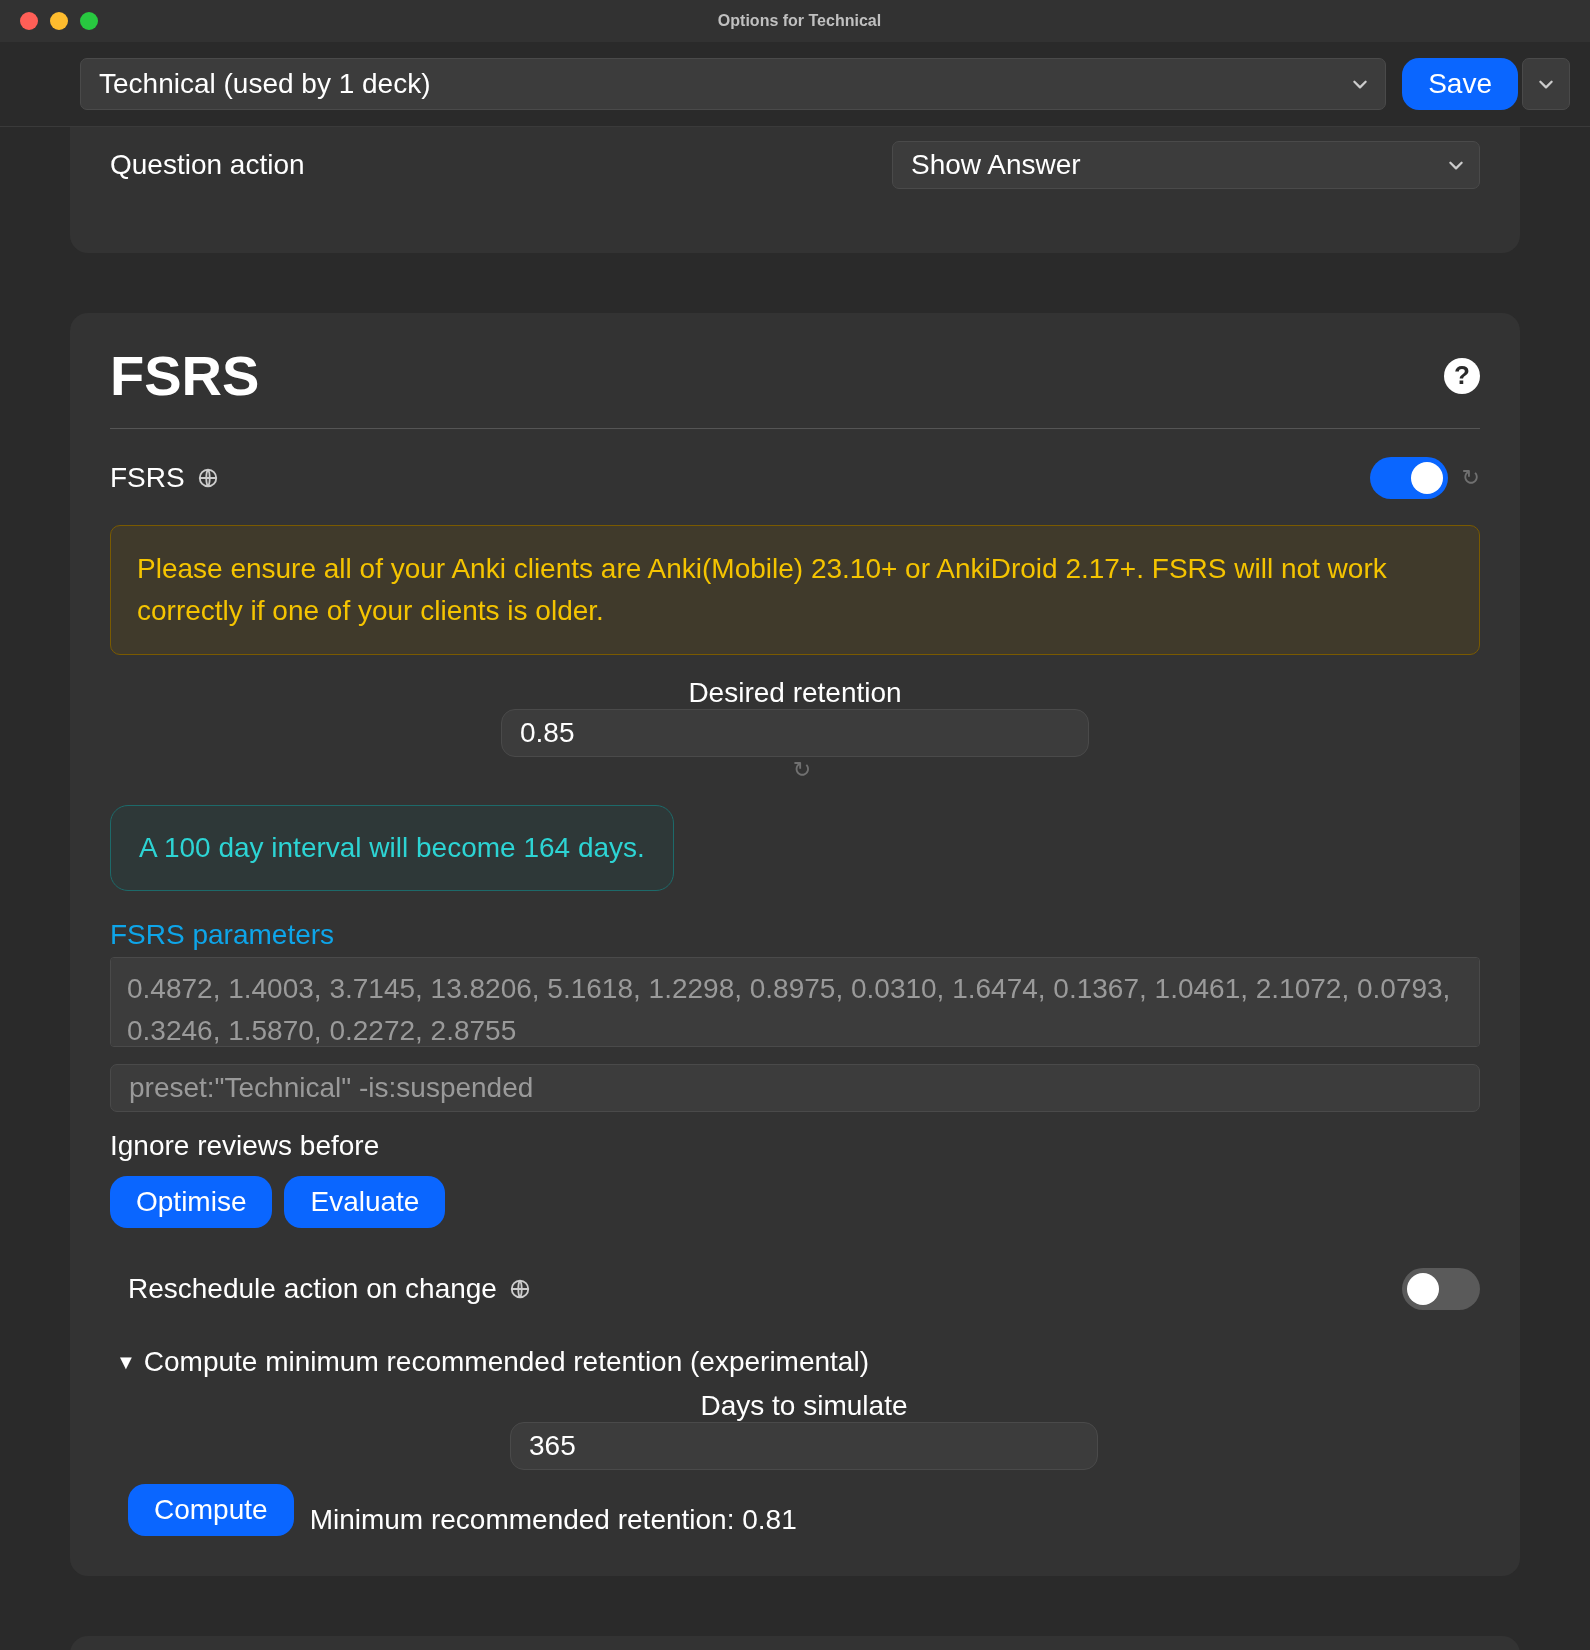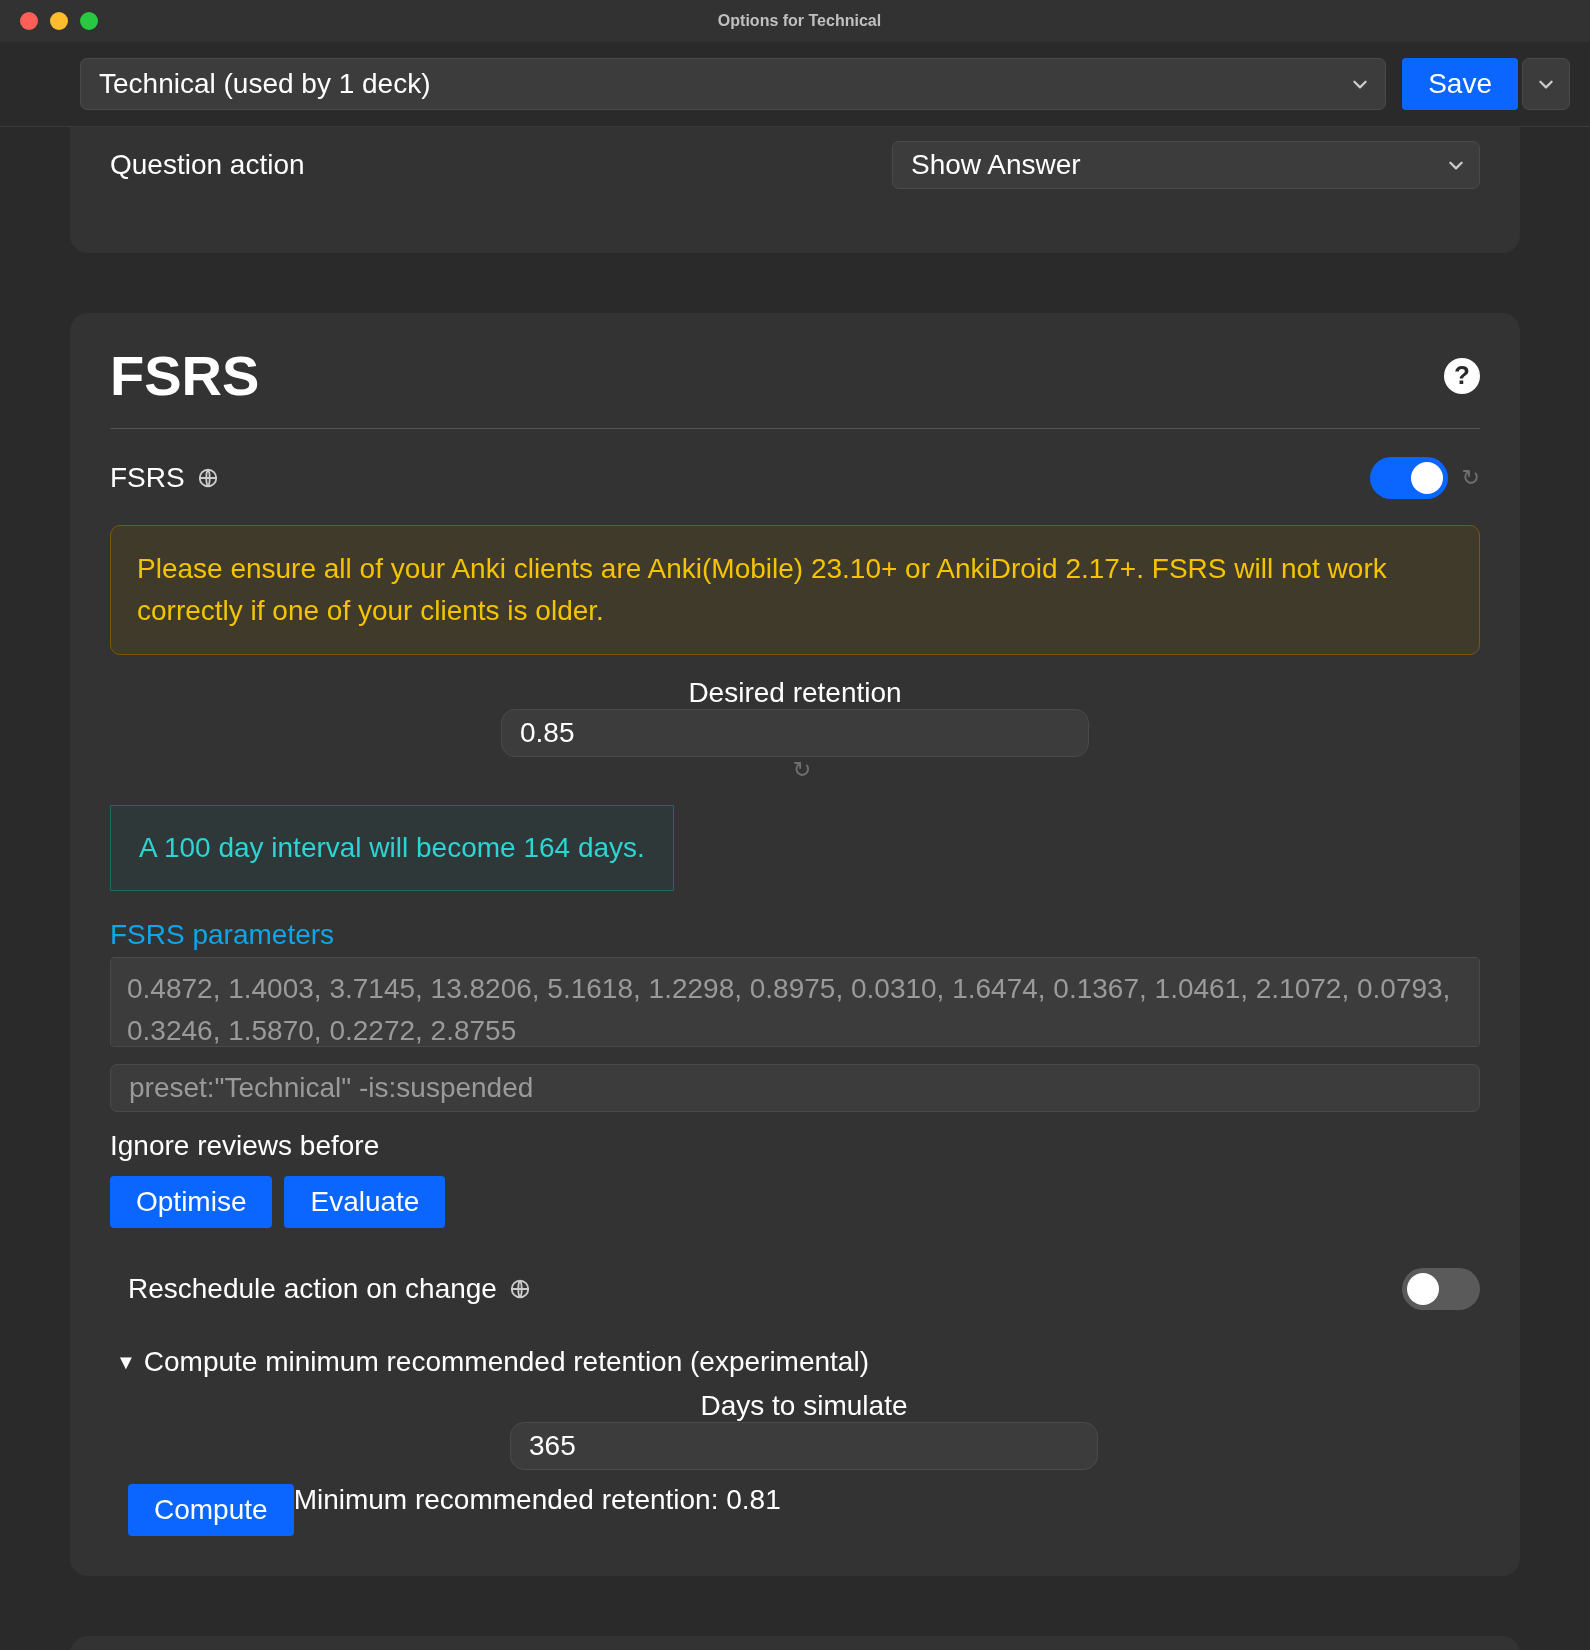--- a/index.html
+++ b/index.html
@@ -67,21 +67,21 @@
   }
   .save-group {
     display: flex;
     gap: 4px;
   }
   .btn-primary {
     height: 52px;
     background: #0a66ff;
     color: #fff;
     border: none;
-    border-radius: 4px;
+    border-radius: 17px;
     padding: 0 26px;
     font-size: 28px;
     display: flex;
     align-items: center;
   }
   .btn-caret {
     height: 52px;
     width: 48px;
     background: #3c3c3c;
     border: 1px solid #4a4a4a;
@@ -245,21 +245,21 @@
     margin-left: 14px;
     color: #707070;
     font-size: 22px;
   }
 
   .info-callout {
     display: inline-block;
     border: 1px solid #1d6a6a;
     background: rgba(20, 90, 90, 0.15);
     color: #2dd4d4;
-    border-radius: 1px;
+    border-radius: 18px;
     padding: 26px 28px;
     font-size: 28px;
     margin: 8px 0 28px 0;
   }
 
   .block-label {
     font-size: 28px;
     color: #0ea5e9;
     margin-bottom: 6px;
   }
@@ -345,22 +345,22 @@
     color: #fff;
     margin-bottom: 12px;
     padding-left: 6px;
   }
   .disclosure-triangle {
     font-size: 20px;
   }
 
   .compute-row {
     display: flex;
-    align-items: flex-start;
-    gap: 0;
+    align-items: flex-end;
+    gap: 16px;
     margin-top: 14px;
   }
 
   .chevron {
     width: 18px;
     height: 18px;
   }
   .globe-icon svg, .chevron svg { display: block; }
 
   .advanced-section {

